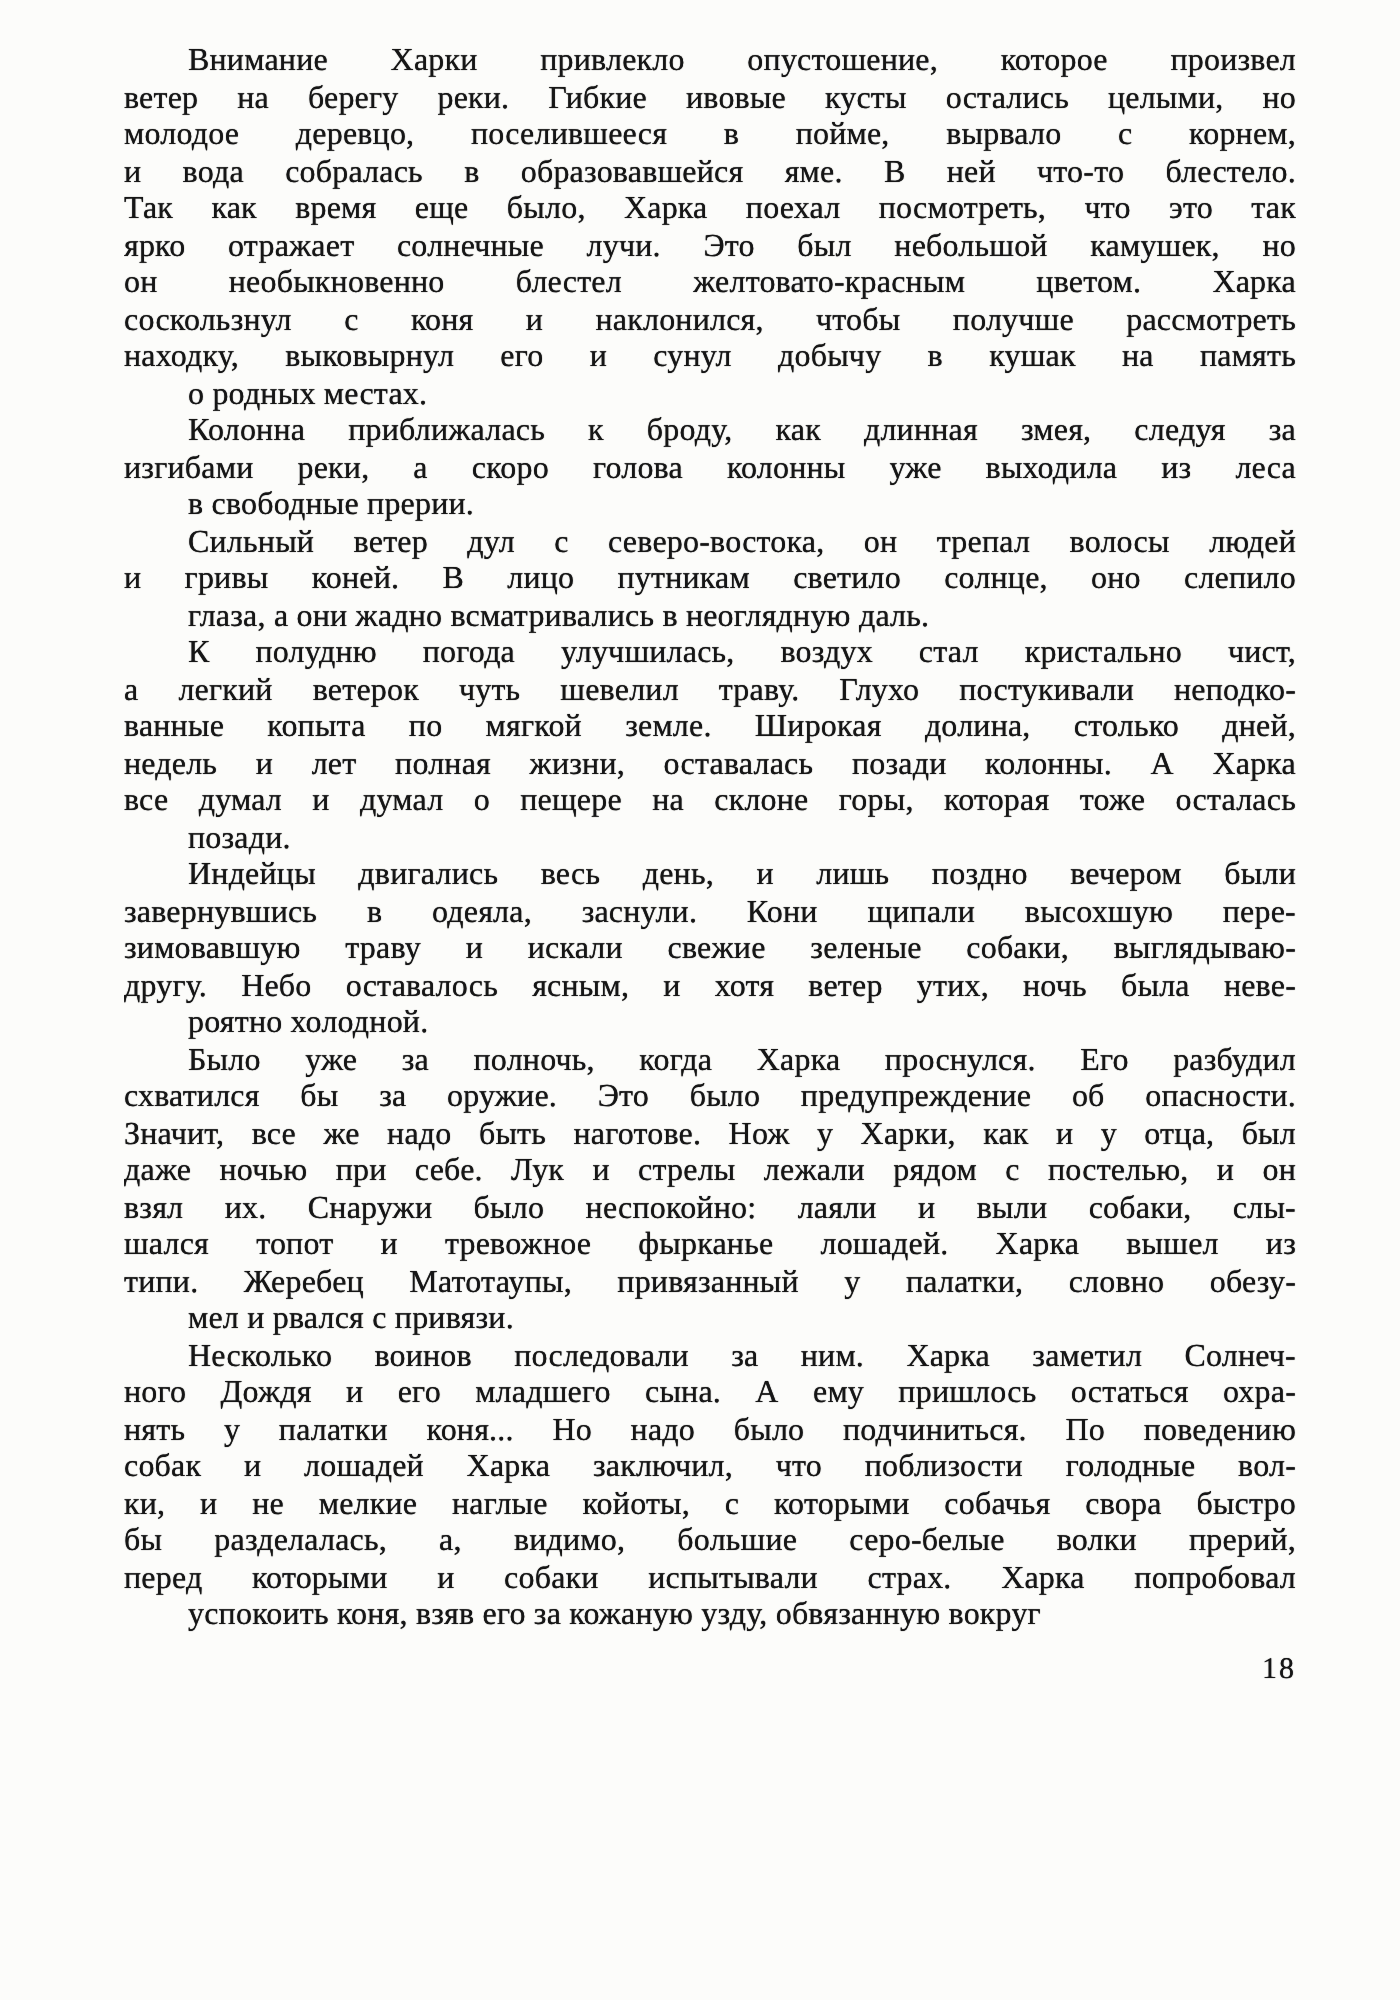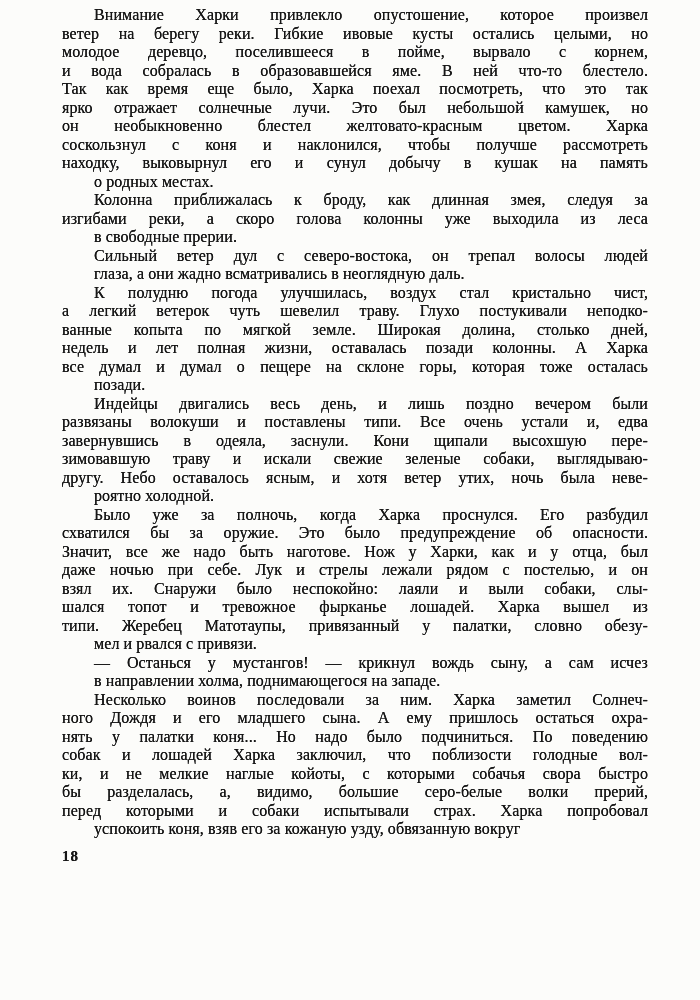--- a/index.html
+++ b/index.html
@@ -11,21 +11,21 @@
     height: 1000px;
     background: #fcfcfa;
     font-family: "Liberation Serif", serif;
     color: #161616;
     overflow: hidden;
   }
   .scan-page {
     box-sizing: border-box;
     width: 700px;
     height: 1000px;
-    padding: 6px 52px 0 62px;
+    padding: 22px 52px 0 62px;
   }
   .text-block {
     width: 586px;
   }
   .paragraph {
     margin: 0;
     padding: 0;
   }
   .line {
     font-size: 16px;
@@ -41,23 +41,23 @@
   .line.first {
     text-indent: 32px;
   }
   .line.last {
     text-align-last: left;
     margin-left: 32px;
   }
   .page-number {
     margin-top: 9px;
     width: 586px;
-    text-align: left;
+    text-align: right;
     font-size: 15px;
-    font-weight: bold;
+    font-weight: normal;
     letter-spacing: 1px;
     text-shadow: 0 0 0.45px #161616;
   }
 </style>
 </head>
 <body>
 
 <div class="scan-page">
   <div class="text-block">
 
@@ -73,53 +73,49 @@
         <div class="line">находку, выковырнул его и сунул добычу в кушак на память</div>
         <div class="line last">о родных местах.</div>
       </div>
       <div class="paragraph">
         <div class="line first">Колонна приближалась к броду, как длинная змея, следуя за</div>
         <div class="line">изгибами реки, а скоро голова колонны уже выходила из леса</div>
         <div class="line last">в свободные прерии.</div>
       </div>
       <div class="paragraph">
         <div class="line first">Сильный ветер дул с северо-востока, он трепал волосы людей</div>
+        <div class="line">и гривы коней. В лицо путникам светило солнце, оно слепило</div>
         <div class="line last">глаза, а они жадно всматривались в неоглядную даль.</div>
       </div>
       <div class="paragraph">
         <div class="line first">К полудню погода улучшилась, воздух стал кристально чист,</div>
         <div class="line">а легкий ветерок чуть шевелил траву. Глухо постукивали неподко-</div>
         <div class="line">ванные копыта по мягкой земле. Широкая долина, столько дней,</div>
         <div class="line">недель и лет полная жизни, оставалась позади колонны. А Харка</div>
         <div class="line">все думал и думал о пещере на склоне горы, которая тоже осталась</div>
         <div class="line last">позади.</div>
       </div>
       <div class="paragraph">
         <div class="line first">Индейцы двигались весь день, и лишь поздно вечером были</div>
-        <div class="line">развязаны волокуши и поставлены типи. Все очень устали и, едва</div>
         <div class="line">завернувшись в одеяла, заснули. Кони щипали высохшую пере-</div>
         <div class="line">зимовавшую траву и искали свежие зеленые собаки, выглядываю-</div>
         <div class="line">другу. Небо оставалось ясным, и хотя ветер утих, ночь была неве-</div>
         <div class="line last">роятно холодной.</div>
       </div>
       <div class="paragraph">
         <div class="line first">Было уже за полночь, когда Харка проснулся. Его разбудил</div>
         <div class="line">схватился бы за оружие. Это было предупреждение об опасности.</div>
         <div class="line">Значит, все же надо быть наготове. Нож у Харки, как и у отца, был</div>
         <div class="line">даже ночью при себе. Лук и стрелы лежали рядом с постелью, и он</div>
         <div class="line">взял их. Снаружи было неспокойно: лаяли и выли собаки, слы-</div>
         <div class="line">шался топот и тревожное фырканье лошадей. Харка вышел из</div>
         <div class="line">типи. Жеребец Матотаупы, привязанный у палатки, словно обезу-</div>
         <div class="line last">мел и рвался с привязи.</div>
       </div>
       <div class="paragraph">
-        <div class="line first">— Останься у мустангов! — крикнул вождь сыну, а сам исчез</div>
-        <div class="line last">в направлении холма, поднимающегося на западе.</div>
-      </div>
-      <div class="paragraph">
         <div class="line first">Несколько воинов последовали за ним. Харка заметил Солнеч-</div>
         <div class="line">ного Дождя и его младшего сына. А ему пришлось остаться охра-</div>
         <div class="line">нять у палатки коня... Но надо было подчиниться. По поведению</div>
         <div class="line">собак и лошадей Харка заключил, что поблизости голодные вол-</div>
         <div class="line">ки, и не мелкие наглые койоты, с которыми собачья свора быстро</div>
         <div class="line">бы разделалась, а, видимо, большие серо-белые волки прерий,</div>
         <div class="line">перед которыми и собаки испытывали страх. Харка попробовал</div>
         <div class="line last">успокоить коня, взяв его за кожаную узду, обвязанную вокруг</div>
       </div>
     </div>

